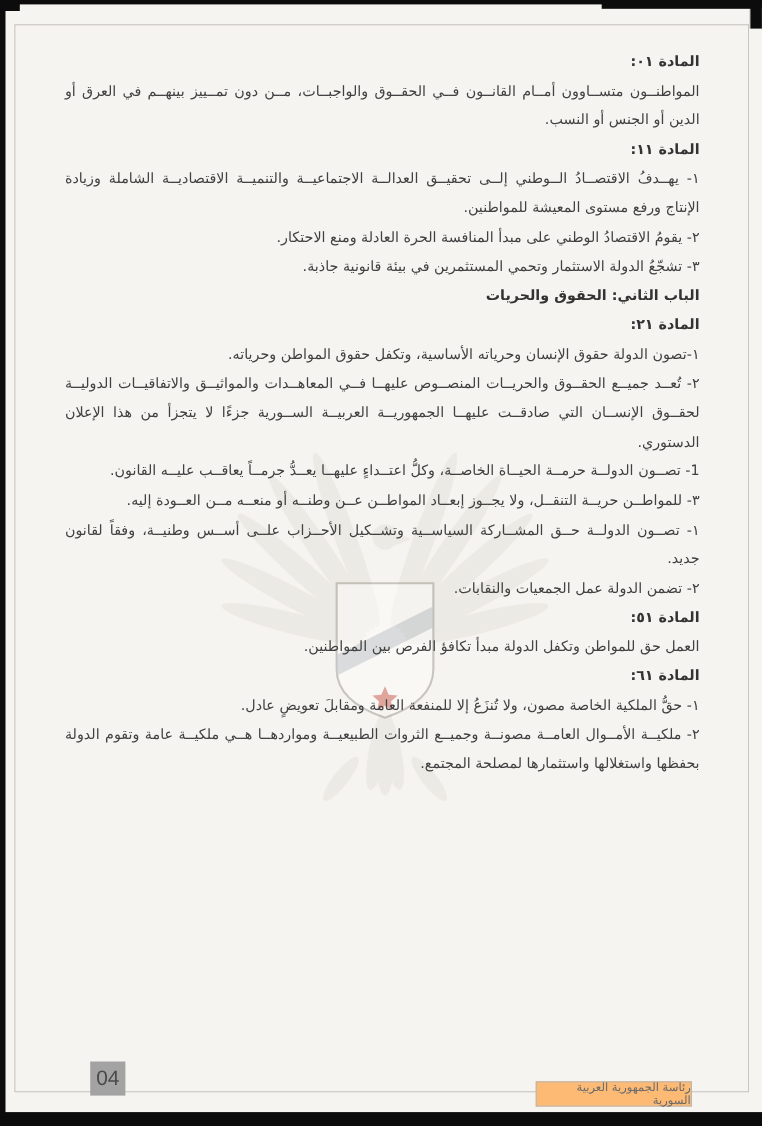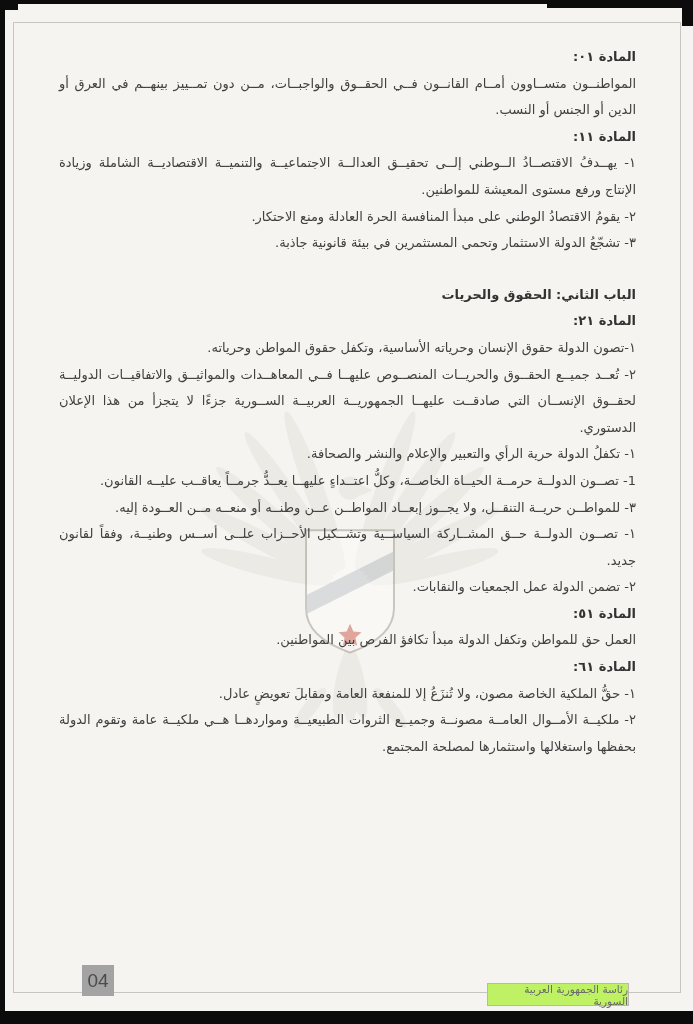--- a/index.html
+++ b/index.html
@@ -24,31 +24,31 @@
   
   .watermark{position:absolute;left:178px;top:388px;width:344px;height:380px;z-index:0;}
   
   .content{
     position:absolute;right:57px;left:59px;top:44px;z-index:2;
     direction:rtl;text-align:justify;
     color:#414141;font-size:13px;line-height:26.6px;
   }
   .content p{margin:0;padding:0;}
   .content p.article-header{font-weight:bold;color:#333333;}
-  .content p.section-header{font-weight:bold;color:#333333;margin-top:25px;}
+  .content p.section-header{font-weight:bold;color:#333333;}
   
   .pagenum{
     position:absolute;left:82px;top:965px;width:32px;height:31px;z-index:3;
     background:#a3a3a3;color:#4b4b4b;
     font-family:"Liberation Sans",sans-serif;font-size:19px;
     display:flex;align-items:center;justify-content:center;
   }
   .stamp{
     position:absolute;left:487px;top:983px;width:142px;height:23px;z-index:3;
-    background:#bef264;border:1px solid #bab7b2;
+    background:#fdba74;border:1px solid #bab7b2;
     direction:rtl;color:#6a6a6a;font-size:10.5px;
     display:flex;align-items:center;justify-content:center;
     box-sizing:border-box;
   }
 </style>
 </head>
 <body>
 
 <div class="edge edge-top"></div>
 <div class="edge edge-left"></div>
@@ -96,21 +96,20 @@
     <p class="article-header">المادة ٠١:</p>
     <p class="paragraph">المواطنــون متســاوون أمــام القانــون فــي الحقــوق والواجبــات، مــن دون تمــييز بينهــم في العرق أو الدين أو الجنس أو النسب.</p>
     <p class="article-header">المادة ١١:</p>
     <p class="paragraph">١- يهــدفُ الاقتصــادُ الــوطني إلــى تحقيــق العدالــة الاجتماعيــة والتنميــة الاقتصاديــة الشاملة وزيادة الإنتاج ورفع مستوى المعيشة للمواطنين.</p>
     <p class="paragraph">٢- يقومُ الاقتصادُ الوطني على مبدأ المنافسة الحرة العادلة ومنع الاحتكار.</p>
     <p class="paragraph">٣- تشجّعُ الدولة الاستثمار وتحمي المستثمرين في بيئة قانونية جاذبة.</p>
     <p class="section-header">الباب الثاني: الحقوق والحريات</p>
     <p class="article-header">المادة ٢١:</p>
     <p class="paragraph">١-تصون الدولة حقوق الإنسان وحرياته الأساسية، وتكفل حقوق المواطن وحرياته.</p>
     <p class="paragraph">٢- تُعــد جميــع الحقــوق والحريــات المنصــوص عليهــا فــي المعاهــدات والمواثيــق والاتفاقيــات الدوليــة لحقــوق الإنســان التي صادقــت عليهــا الجمهوريــة العربيــة الســورية جزءًا لا يتجزأ من هذا الإعلان الدستوري.</p>
-    <p class="paragraph">١- تكفلُ الدولة حرية الرأي والتعبير والإعلام والنشر والصحافة.</p>
     <p class="paragraph">1- تصــون الدولــة حرمــة الحيــاة الخاصــة، وكلُّ اعتــداءٍ عليهــا يعــدُّ جرمــاً يعاقــب عليــه القانون.</p>
     <p class="paragraph">٣- للمواطــن حريــة التنقــل، ولا يجــوز إبعــاد المواطــن عــن وطنــه أو منعــه مــن العــودة إليه.</p>
     <p class="paragraph">١- تصــون الدولــة حــق المشــاركة السياســية وتشــكيل الأحــزاب علــى أســس وطنيــة، وفقاً لقانون جديد.</p>
     <p class="paragraph">٢- تضمن الدولة عمل الجمعيات والنقابات.</p>
     <p class="article-header">المادة ٥١:</p>
     <p class="paragraph">العمل حق للمواطن وتكفل الدولة مبدأ تكافؤ الفرص بين المواطنين.</p>
     <p class="article-header">المادة ٦١:</p>
     <p class="paragraph">١- حقُّ الملكية الخاصة مصون، ولا تُنزَعُ إلا للمنفعة العامة ومقابلَ تعويضٍ عادل.</p>
     <p class="paragraph">٢- ملكيــة الأمــوال العامــة مصونــة وجميــع الثروات الطبيعيــة ومواردهــا هــي ملكيــة عامة وتقوم الدولة بحفظها واستغلالها واستثمارها لمصلحة المجتمع.</p>
   </div>

